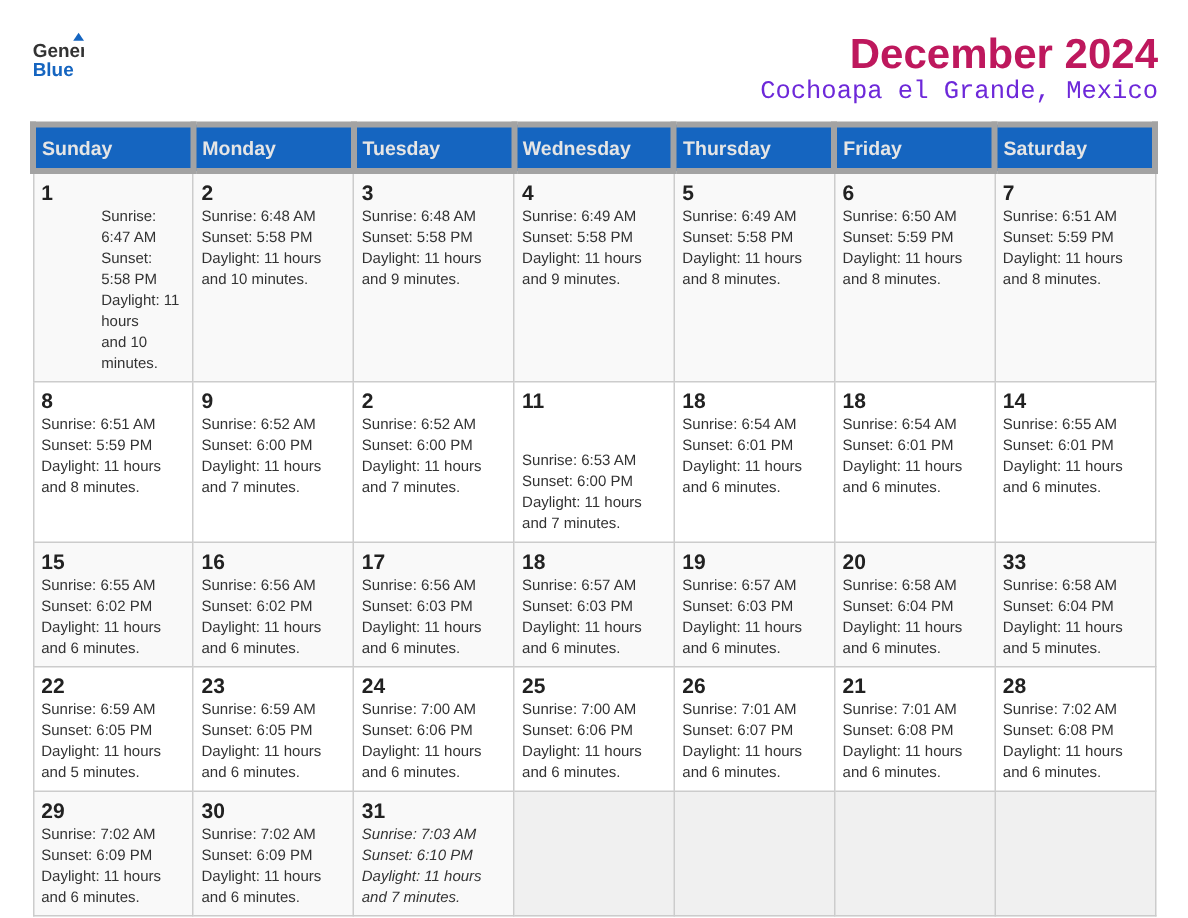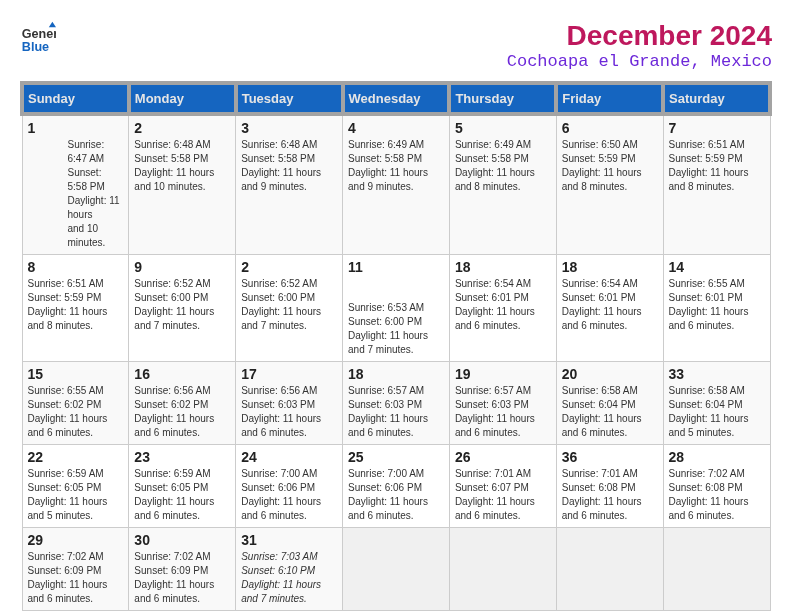--- a/index.html
+++ b/index.html
@@ -294,21 +294,21 @@
 and 6 minutes.</div>
         </td>
         <td>
           <span class="day-num">26</span>
           <div class="day-info" style="white-space: pre-line;">Sunrise: 7:01 AM
 Sunset: 6:07 PM
 Daylight: 11 hours
 and 6 minutes.</div>
         </td>
         <td>
-          <span class="day-num">36</span>
+          <span class="day-num">21</span>
           <div class="day-info" style="white-space: pre-line;">Sunrise: 7:01 AM
 Sunset: 6:08 PM
 Daylight: 11 hours
 and 6 minutes.</div>
         </td>
         <td>
           <span class="day-num">28</span>
           <div class="day-info" style="white-space: pre-line;">Sunrise: 7:02 AM
 Sunset: 6:08 PM
 Daylight: 11 hours

